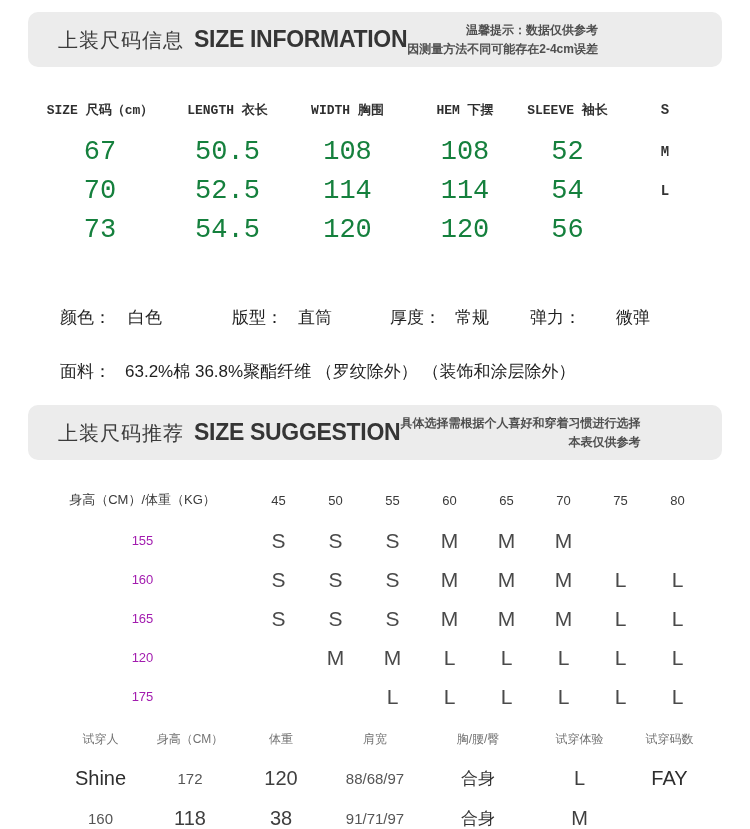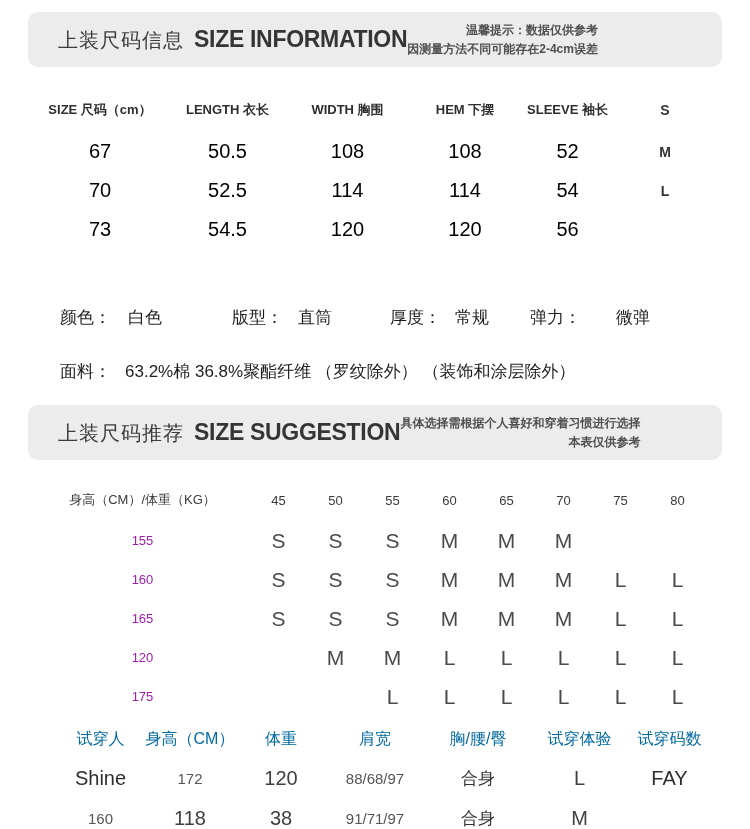--- a/index.html
+++ b/index.html
@@ -50,24 +50,25 @@
     margin: 21px 0 0 30px;
     display: grid;
     grid-template-columns: 140px 115px 125px 110px 95px 100px;
     grid-template-rows: 44px 39px 39px 39px;
   }
   .size-table > div {
     display: flex;
     align-items: center;
     justify-content: center;
     text-align: center;
+    font-family: Liberation Mono, monospace;
   }
   .st-h { font-size: 13px; font-weight: 600; color: #2f2f2f; }
   .st-size { font-size: 14px; font-weight: 600; color: #333; }
-  .st-num { font-size: 20px; color: #000000; }
+  .st-num { font-size: 27px; color: #15803d; }
   
   .attr-line { position: relative; height: 24px; font-size: 17px; color: #1f1f1f; }
   .attr-line.first { margin-top: 57px; }
   .attr-line.second { margin-top: 30px; }
   .attr-line span { position: absolute; top: 0; white-space: nowrap; }
   
   .sug-table {
     margin: 19px 0 0 35px;
     display: grid;
     grid-template-columns: 215px repeat(8, 57px);
@@ -90,21 +91,21 @@
     grid-template-columns: 87px 92px 90px 98px 108px 95px 85px;
     grid-template-rows: 38px 40px 40px;
   }
   .fit-table > div {
     display: flex;
     align-items: center;
     justify-content: center;
     text-align: center;
     white-space: nowrap;
   }
-  .ft-h { font-size: 16px; color: #0369a1; }
+  .ft-h { font-size: 12px; color: #737373; }
   .ft-name { font-size: 20px; color: #2e2e2e; }
   .ft-sm { font-size: 15px; color: #555; }
   .ft-lg { font-size: 20px; color: #3f3f3f; }
   .ft-cn { font-size: 17px; color: #333; }
 </style>
 </head>
 <body>
 
 <div class="banner">
   <div class="banner-left">

